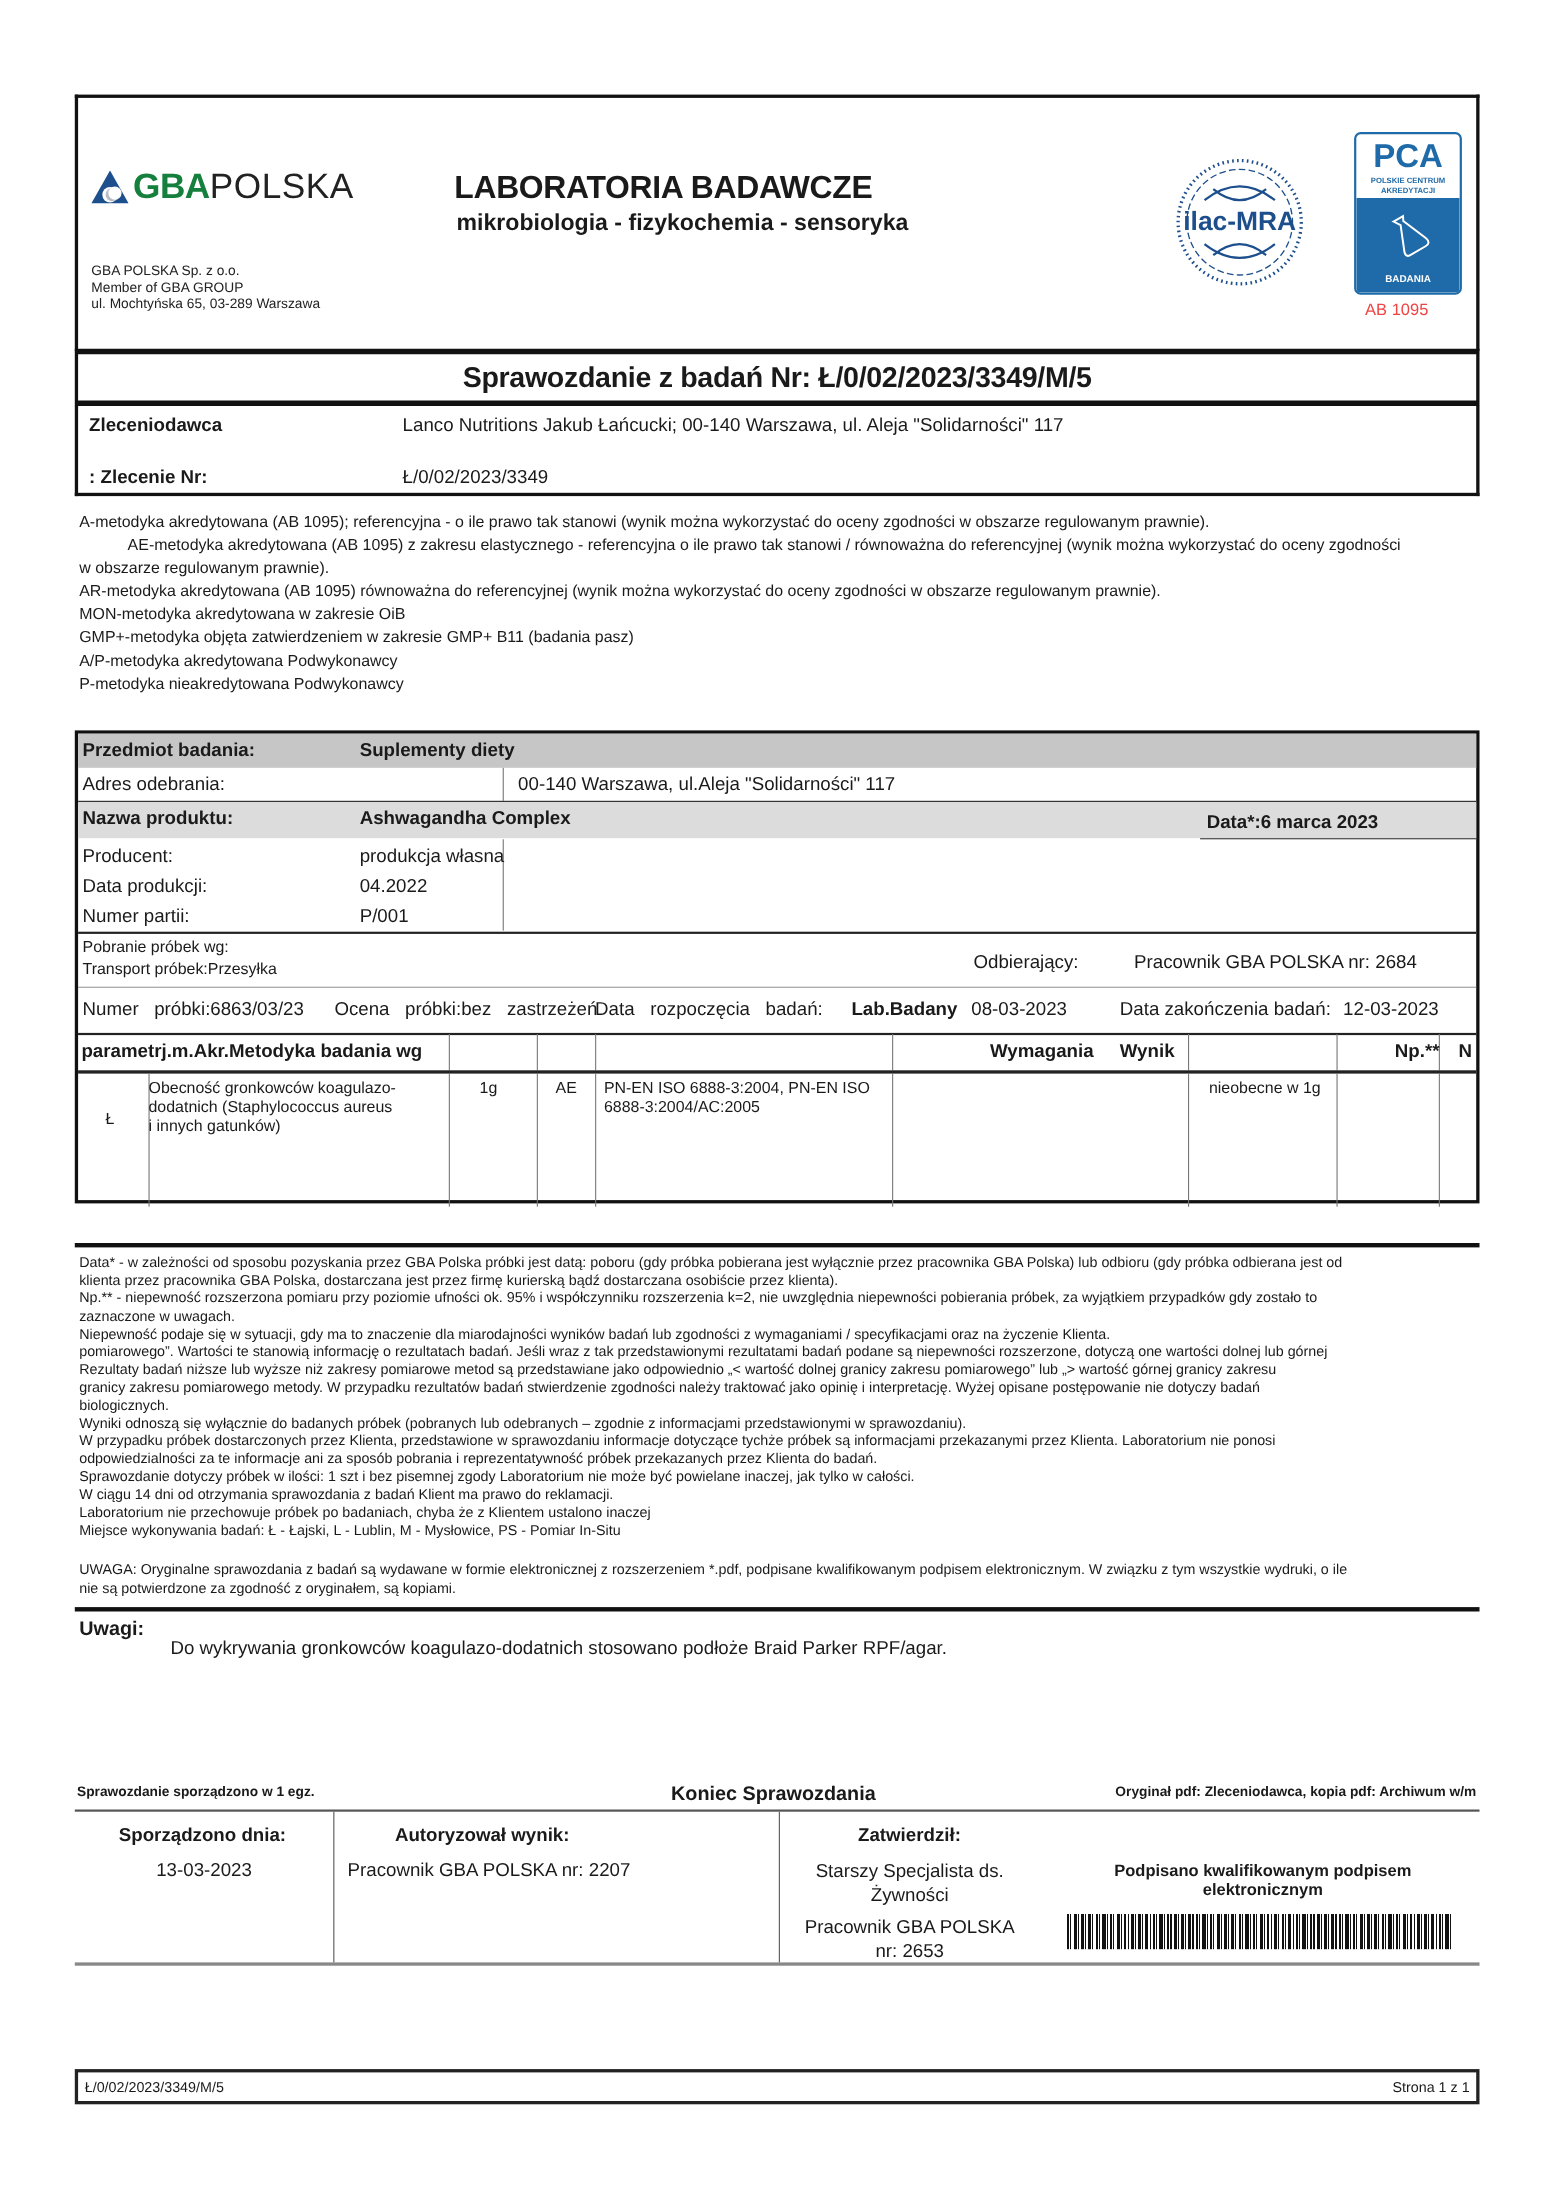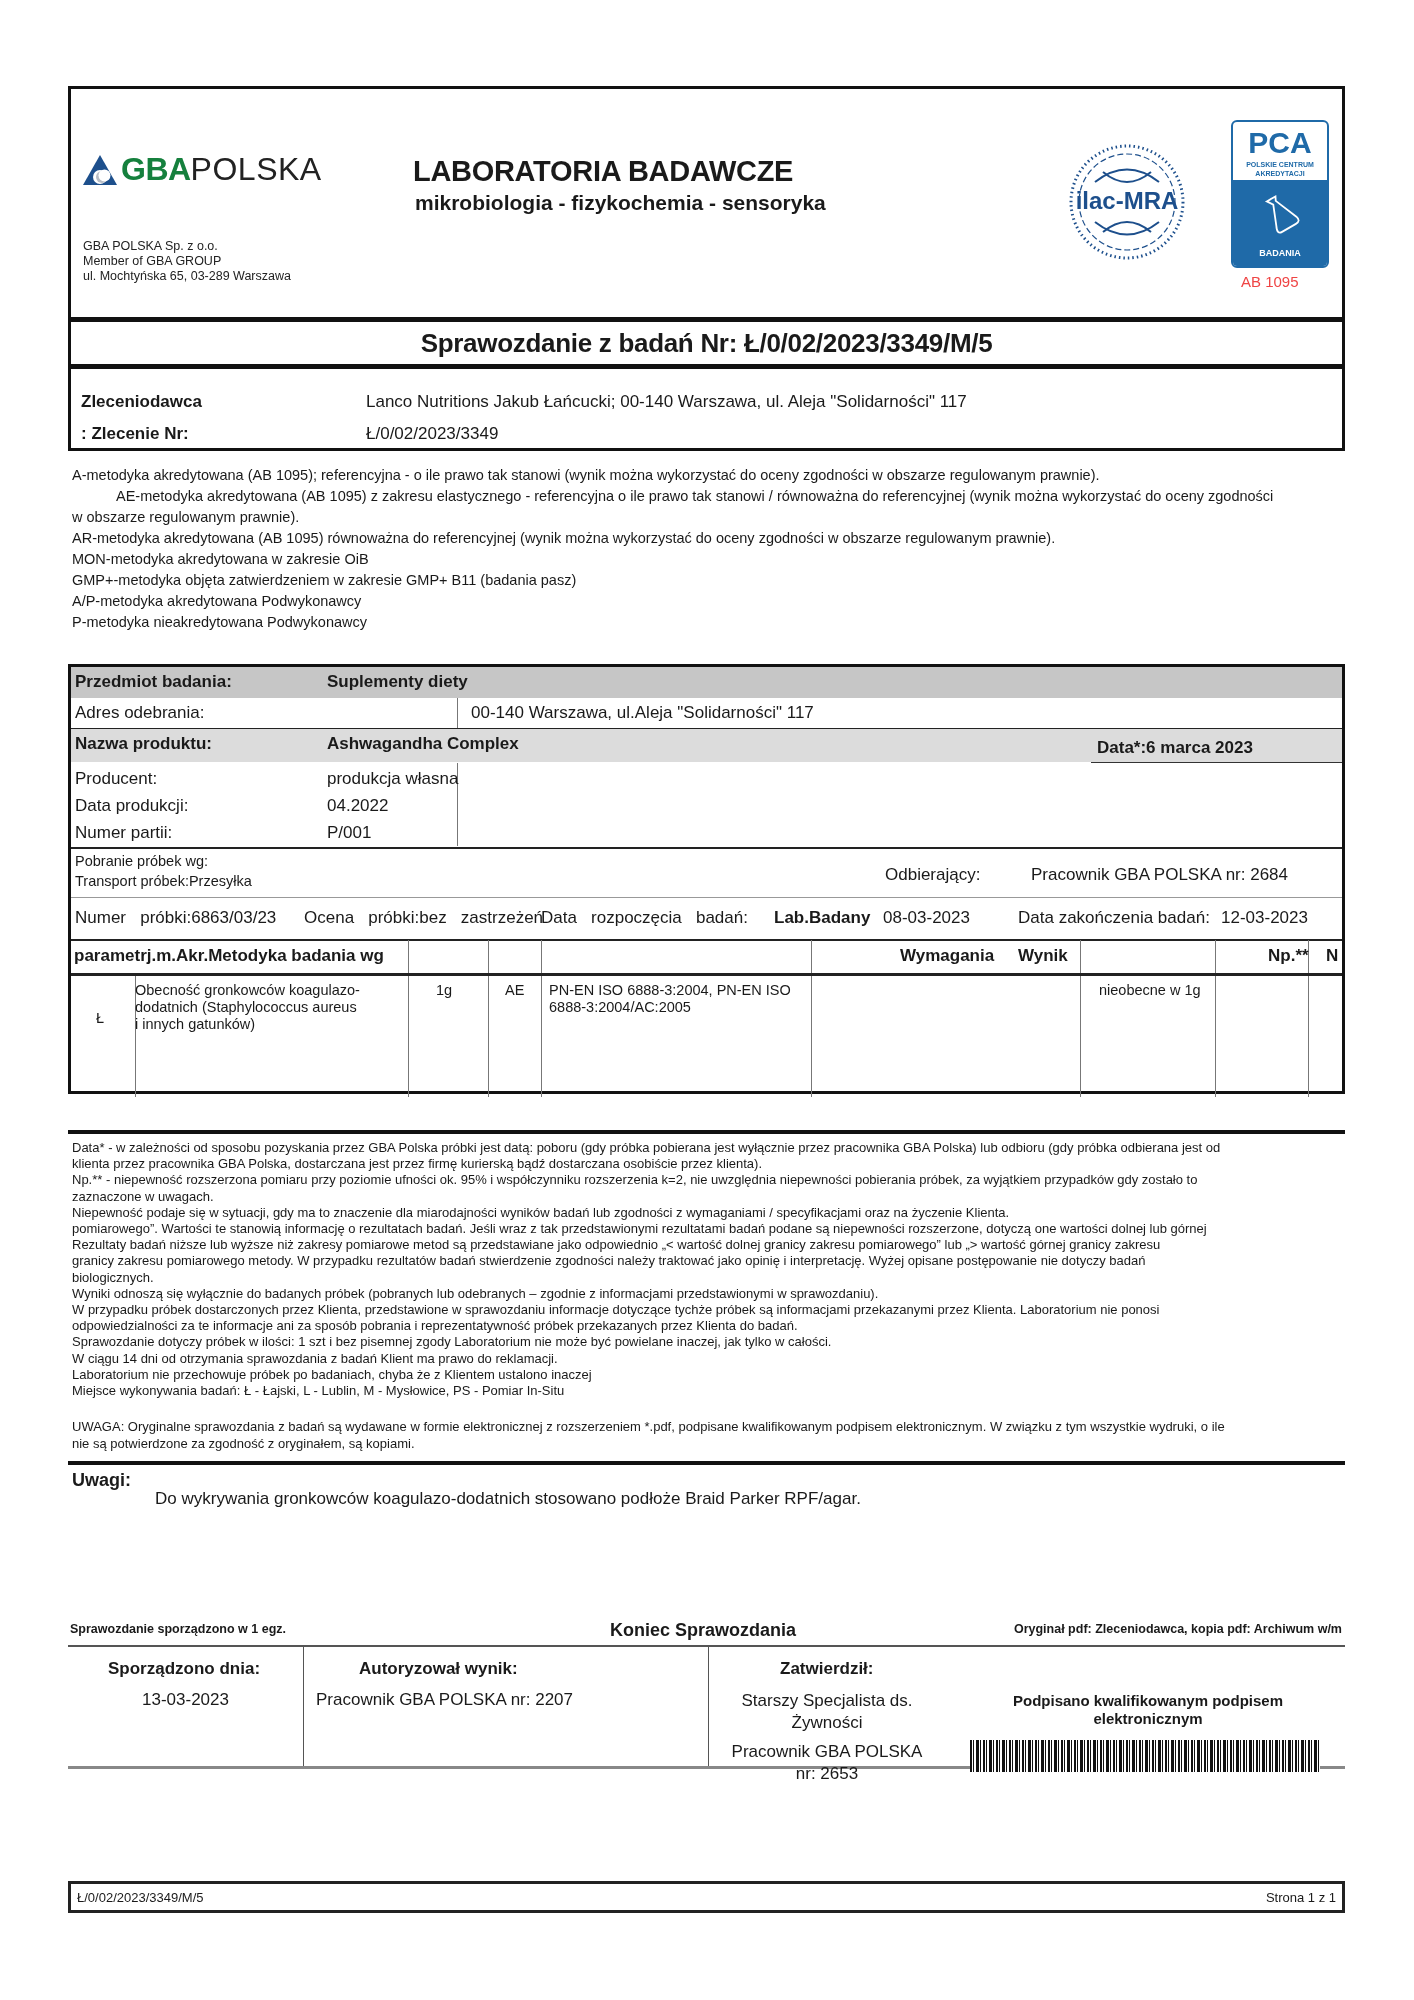--- a/index.html
+++ b/index.html
@@ -35,21 +35,21 @@
   #notes { left: 72px; top: 1140px; width: 1270px; font-size: 13px; line-height: 16.2px; }
   #uwaga-caps { left: 72px; top: 1418px; width: 1270px; font-size: 13px; line-height: 17px; }
   #uwagi-line { left: 68px; top: 1461px; width: 1277px; border-top: 4px solid #111; }
   #uwagi-label { left: 72px; top: 1470px; font-size: 18px; font-weight: bold; }
   #uwagi-text { left: 155px; top: 1489px; font-size: 17px; }
 
   
   #sig-top-left { left: 70px; top: 1622px; font-size: 12.5px; font-weight: bold; }
   #sig-top-center { left: 610px; top: 1620px; font-size: 18px; font-weight: bold; }
   #sig-top-right { right: 72px; top: 1622px; font-size: 12.5px; font-weight: bold; }
-  #sig-box { left: 68px; top: 1645px; width: 1277px; height: 124px; border-top: 2px solid #555; border-bottom: 3px solid #888; }
+  #sig-box { left: 68px; top: 1645px; width: 1277px; height: 142px; border-top: 2px solid #555; border-bottom: 3px solid #888; }
   .sig-col { position: absolute; top: 0; bottom: 0; }
   .sig-head { position: absolute; top: 12px; font-size: 17px; font-weight: bold; white-space: nowrap; }
   .sig-val { position: absolute; font-size: 17px; text-align: center; }
 
   
   #page-footer { left: 68px; top: 1881px; width: 1277px; height: 32px; border: 3px solid #222; display: flex; justify-content: space-between; align-items: center; padding: 0 6px; font-size: 13px; }
 
   
   #barcode { left: 970px; top: 1740px; width: 350px; height: 32px;
     background: repeating-linear-gradient(90deg, #111 0 2px, #fff 2px 3px, #111 3px 4px, #fff 4px 6px, #111 6px 9px, #fff 9px 10px, #111 10px 11px, #fff 11px 13px); }
@@ -101,21 +101,21 @@
       </svg>
       <div style="position:absolute; left:0; right:0; bottom:8px; text-align:center; color:#fff; font-size:9px; font-weight:bold;">BADANIA</div>
     </div>
   </div>
   <div class="abs" style="left:1170px; top:184px; font-size:15px; color:#ef4444;">AB 1095</div>
 </div>
 
 <div id="title-band" class="abs">Sprawozdanie z badań Nr: Ł/0/02/2023/3349/M/5</div>
 
 <div id="client-box" class="abs">
-  <div class="client-row" style="top:23px;">
+  <div class="client-row" style="top:8px;">
     <span class="client-label">Zleceniodawca</span>
     <span class="client-value">Lanco Nutritions Jakub Łańcucki; 00-140 Warszawa, ul. Aleja "Solidarności" 117</span>
   </div>
   <div class="client-row" style="top:55px;">
     <span class="client-label">: Zlecenie Nr:</span>
     <span class="client-value">Ł/0/02/2023/3349</span>
   </div>
 </div>
 
 <div id="methods" class="abs">

